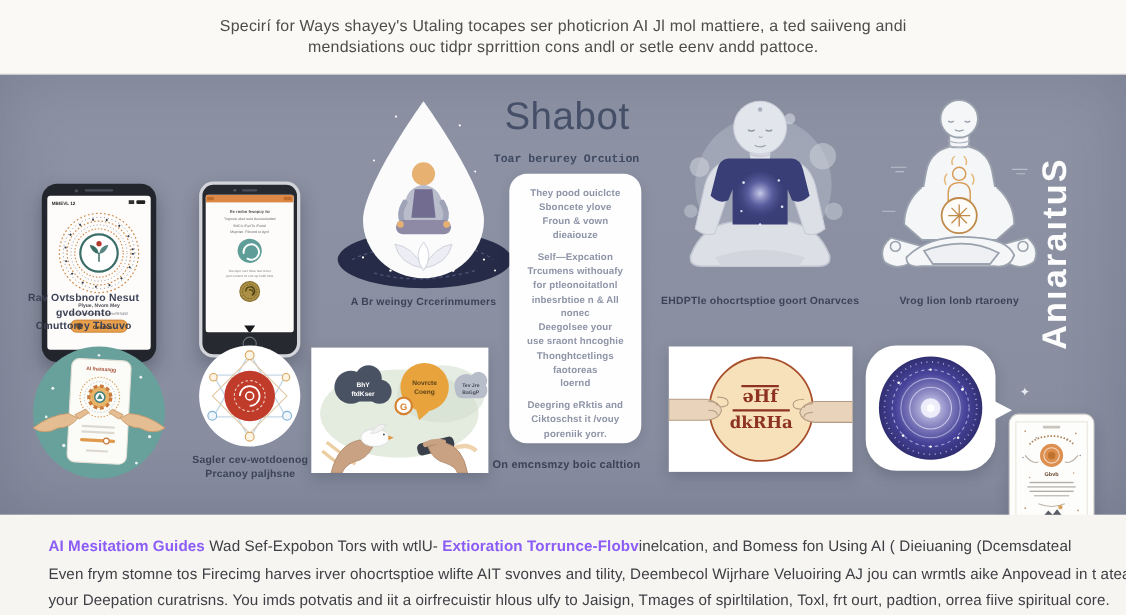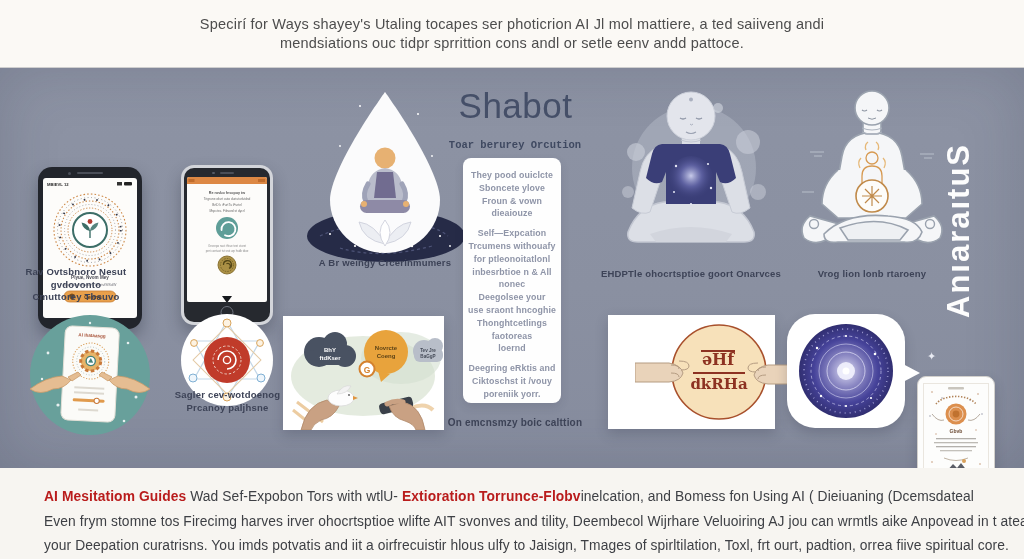--- a/index.html
+++ b/index.html
@@ -18,21 +18,21 @@
   .band-mid {
     position:absolute; left:0; top:68px; width:1024px; height:400px;
     background:linear-gradient(180deg,#8d93a4 0%, #8a90a1 55%, #868c9e 100%);
     box-shadow:inset 0 0 60px rgba(40,45,65,.18);
   }
   .band-bottom {
     position:absolute; left:0; top:468px; width:1024px; height:91px;
     background:#f7f5f1; padding:17px 44px 0 44px;
   }
   .band-bottom .fline { color:#3e4045; font-size:13.8px; line-height:24.5px; letter-spacing:.1px; white-space:nowrap; }
-  .band-bottom b { color:#b91c1c; }
+  .band-bottom b { color:#8b5cf6; }
   
   .abs { position:absolute; }
   .caption {
     position:absolute; text-align:center; font-weight:bold; color:#3d4357;
     font-size:9.5px; line-height:12.5px; letter-spacing:.2px;
   }
   
   .phone1 {
     left:38px; top:99px; width:104px; height:162px; position:absolute;
     background:#22252c; border-radius:14px; padding:11px 5px 11px 5px;
@@ -49,22 +49,22 @@
   .phone2 .bez { width:100%; height:100%; background:#26292f; border-radius:10px; padding:9px 3px 20px 3px; position:relative; }
   .phone2 .dot { position:absolute; top:3.5px; left:50%; transform:translateX(-50%); width:14px; height:2px; background:#4a4e58; border-radius:2px;}
   .phone2 .dot2 { position:absolute; top:3.5px; left:28px; width:2.5px; height:2.5px; background:#555a66; border-radius:50%;}
   .phone2 .scr { width:100%; height:100%; background:#fdfcfa; border-radius:2px; overflow:hidden; }
   .phone2 .home { position:absolute; bottom:3px; left:50%; transform:translateX(-50%); width:13px; height:13px; border:1.5px solid #6d727d; border-radius:50%; }
   
   .shabot-title { left:438px; top:86px; width:155px; position:absolute; text-align:center;
     font-size:35px; font-weight:normal; color:#454f68; letter-spacing:.5px; }
   .shabot-sub { left:430px; top:139px; width:170px; position:absolute; text-align:center;
     font-size:10.5px; font-weight:bold; color:#3f4961; }
-  .shabot-panel { left:463px; top:158px; width:98px; height:245px; position:absolute;
-    background:#fefefe; border-radius:8px; padding:11px 4px 0 4px; overflow:hidden;
+  .shabot-panel { left:463px; top:158px; width:120px; height:245px; position:absolute;
+    background:#fefefe; border-radius:16px; padding:11px 4px 0 4px; overflow:hidden;
     box-shadow:0 4px 10px rgba(40,45,65,.12); }
   .sp-line { text-align:center; font-size:8.8px; line-height:12.8px; color:#8f95a8; font-weight:bold; letter-spacing:.1px;}
   .sp-gap { height:7px; }
   
   .card { position:absolute; background:#fff; box-shadow:0 5px 12px rgba(40,45,65,.22); }
   .bubble {
     position:absolute; left:787px; top:314px; width:118px; height:114px;
     background:#fff; border-radius:28px; box-shadow:0 5px 12px rgba(40,45,65,.22);
   }
   .bubble .tail { position:absolute; right:-15px; top:50px;
@@ -191,21 +191,21 @@
           <circle cx="85" cy="72" r="10.5" fill="#e7b172"></circle>
           <path d="M85 82 q-14 2 -17 16 l-5 18 h44 l-5 -18 q-3 -14 -17 -16 z" fill="#b9bccb"></path>
           <path d="M77 86 h16 l3 26 h-22 z" fill="#716c90"></path>
           <path d="M68 98 q-6 10 -2 18 M102 98 q6 10 2 18" stroke="#9fa3b8" stroke-width="5" fill="none" stroke-linecap="round"></path>
           <rect x="60" y="114" width="50" height="13" rx="6.5" fill="#8e8aa6"></rect>
           <circle cx="64" cy="118" r="3" fill="#e7b172"></circle>
             <circle cx="106" cy="118" r="3" fill="#e7b172"></circle>
         </g>
       </svg>
     </div>
-    <div class="caption" style="left:305px; top:189px; width:160px;">
+    <div class="caption" style="left:305px; top:201px; width:160px;">
       <div>A Br weingy Crcerinmumers</div>
     </div>
 
     <div class="shabot-title" style="top:18px;">Shabot</div>
     <div class="shabot-sub" style="top:71px;font-family:Liberation Mono, monospace;">Toar berurey Orcution</div>
     <div class="shabot-panel" style="top:90px;">
       <div class="sp-line">They pood ouiclcte</div>
       <div class="sp-line">Sboncete ylove</div>
       <div class="sp-line">Froun &amp; vown</div>
       <div class="sp-line">dieaiouze</div>
@@ -370,21 +370,21 @@
           <circle cx="80" cy="30" r="3.4" stroke="#d8a45c" stroke-width="1" fill="#fdf3e3"></circle>
         </g>
         <g>
           <circle cx="47" cy="47" r="23" fill="#c03b2a"></circle>
           <circle cx="47" cy="47" r="14" fill="none" stroke="#edd0c4" stroke-width="1" stroke-dasharray="2.4 2"></circle>
           <path d="M38 47 a9 9 0 1 1 9 9" stroke="#ffffff" stroke-width="1.6" fill="none"></path>
           <circle cx="47" cy="47" r="3.6" fill="none" stroke="#ffffff" stroke-width="1.4"></circle>
         </g>
       </svg>
     </div>
-    <div class="caption" style="left:150px; top:321px; width:155px;">
+    <div class="caption" style="left:150px; top:345px; width:155px;">
       <div>Sagler cev-wotdoenog</div>
       <div>Prcanoy paljhsne</div>
     </div>
 
     <div class="card" style="left:283px; top:248px; width:161px; height:114px;">
       <svg width="161" height="114" viewBox="0 0 161 114">
         <ellipse cx="80" cy="60" rx="72" ry="40" fill="#dde6d7" opacity="0.8"></ellipse>
         <ellipse cx="118" cy="42" rx="40" ry="26" fill="#d4dfd0" opacity="0.6"></ellipse>
         <path d="M14 86 l26 20 M10 94 l20 16" stroke="#e8c08a" stroke-width="3" opacity="0.8"></path>
         <path d="M128 92 q14 -6 22 2" stroke="#e8c08a" stroke-width="4" opacity="0.7" fill="none"></path>
@@ -423,21 +423,21 @@
           </g>
         </g>
         <g>
           <rect x="96" y="84" width="34" height="11" rx="4" fill="#3a4049" transform="rotate(-14 113 89)"></rect>
           <path d="M142 114 q-4 -24 -22 -28 l-14 4 q4 12 16 15 q9 3 11 9 z" fill="#c9a183" stroke="#b18a6b" stroke-width="0.8"></path>
           <path d="M104 88 q8 -4 16 -2" stroke="#c9a183" stroke-width="5" stroke-linecap="round" fill="none"></path>
         </g>
       </svg>
     </div>
 
-    <div class="card" style="left:608px; top:247px; width:167px; height:114px;padding-left:27px;">
+    <div class="card" style="left:608px; top:247px; width:167px; height:114px;">
       <svg width="167" height="114" viewBox="0 0 167 114">
         <circle cx="84" cy="57" r="47" fill="#f7e1ba" stroke="#a8502c" stroke-width="1.6"></circle>
         <g fill="#e9d3ba" stroke="#b59c82" stroke-width="1">
           <path d="M0 48 h34 q12 2 14 10 q-2 8 -14 9 h-34 z"></path>
           <path d="M36 50 q8 0 8 4 M36 58 q8 0 8 4" fill="none"></path>
           <path d="M44 46 q10 0 10 5 q0 4 -8 4" fill="none"></path>
         </g>
         <g fill="#e9d3ba" stroke="#b59c82" stroke-width="1">
           <path d="M167 50 h-34 q-12 2 -14 10 q2 8 14 9 h34 z"></path>
           <path d="M131 52 q-8 0 -8 4 M131 60 q-8 0 -8 4" fill="none"></path>

